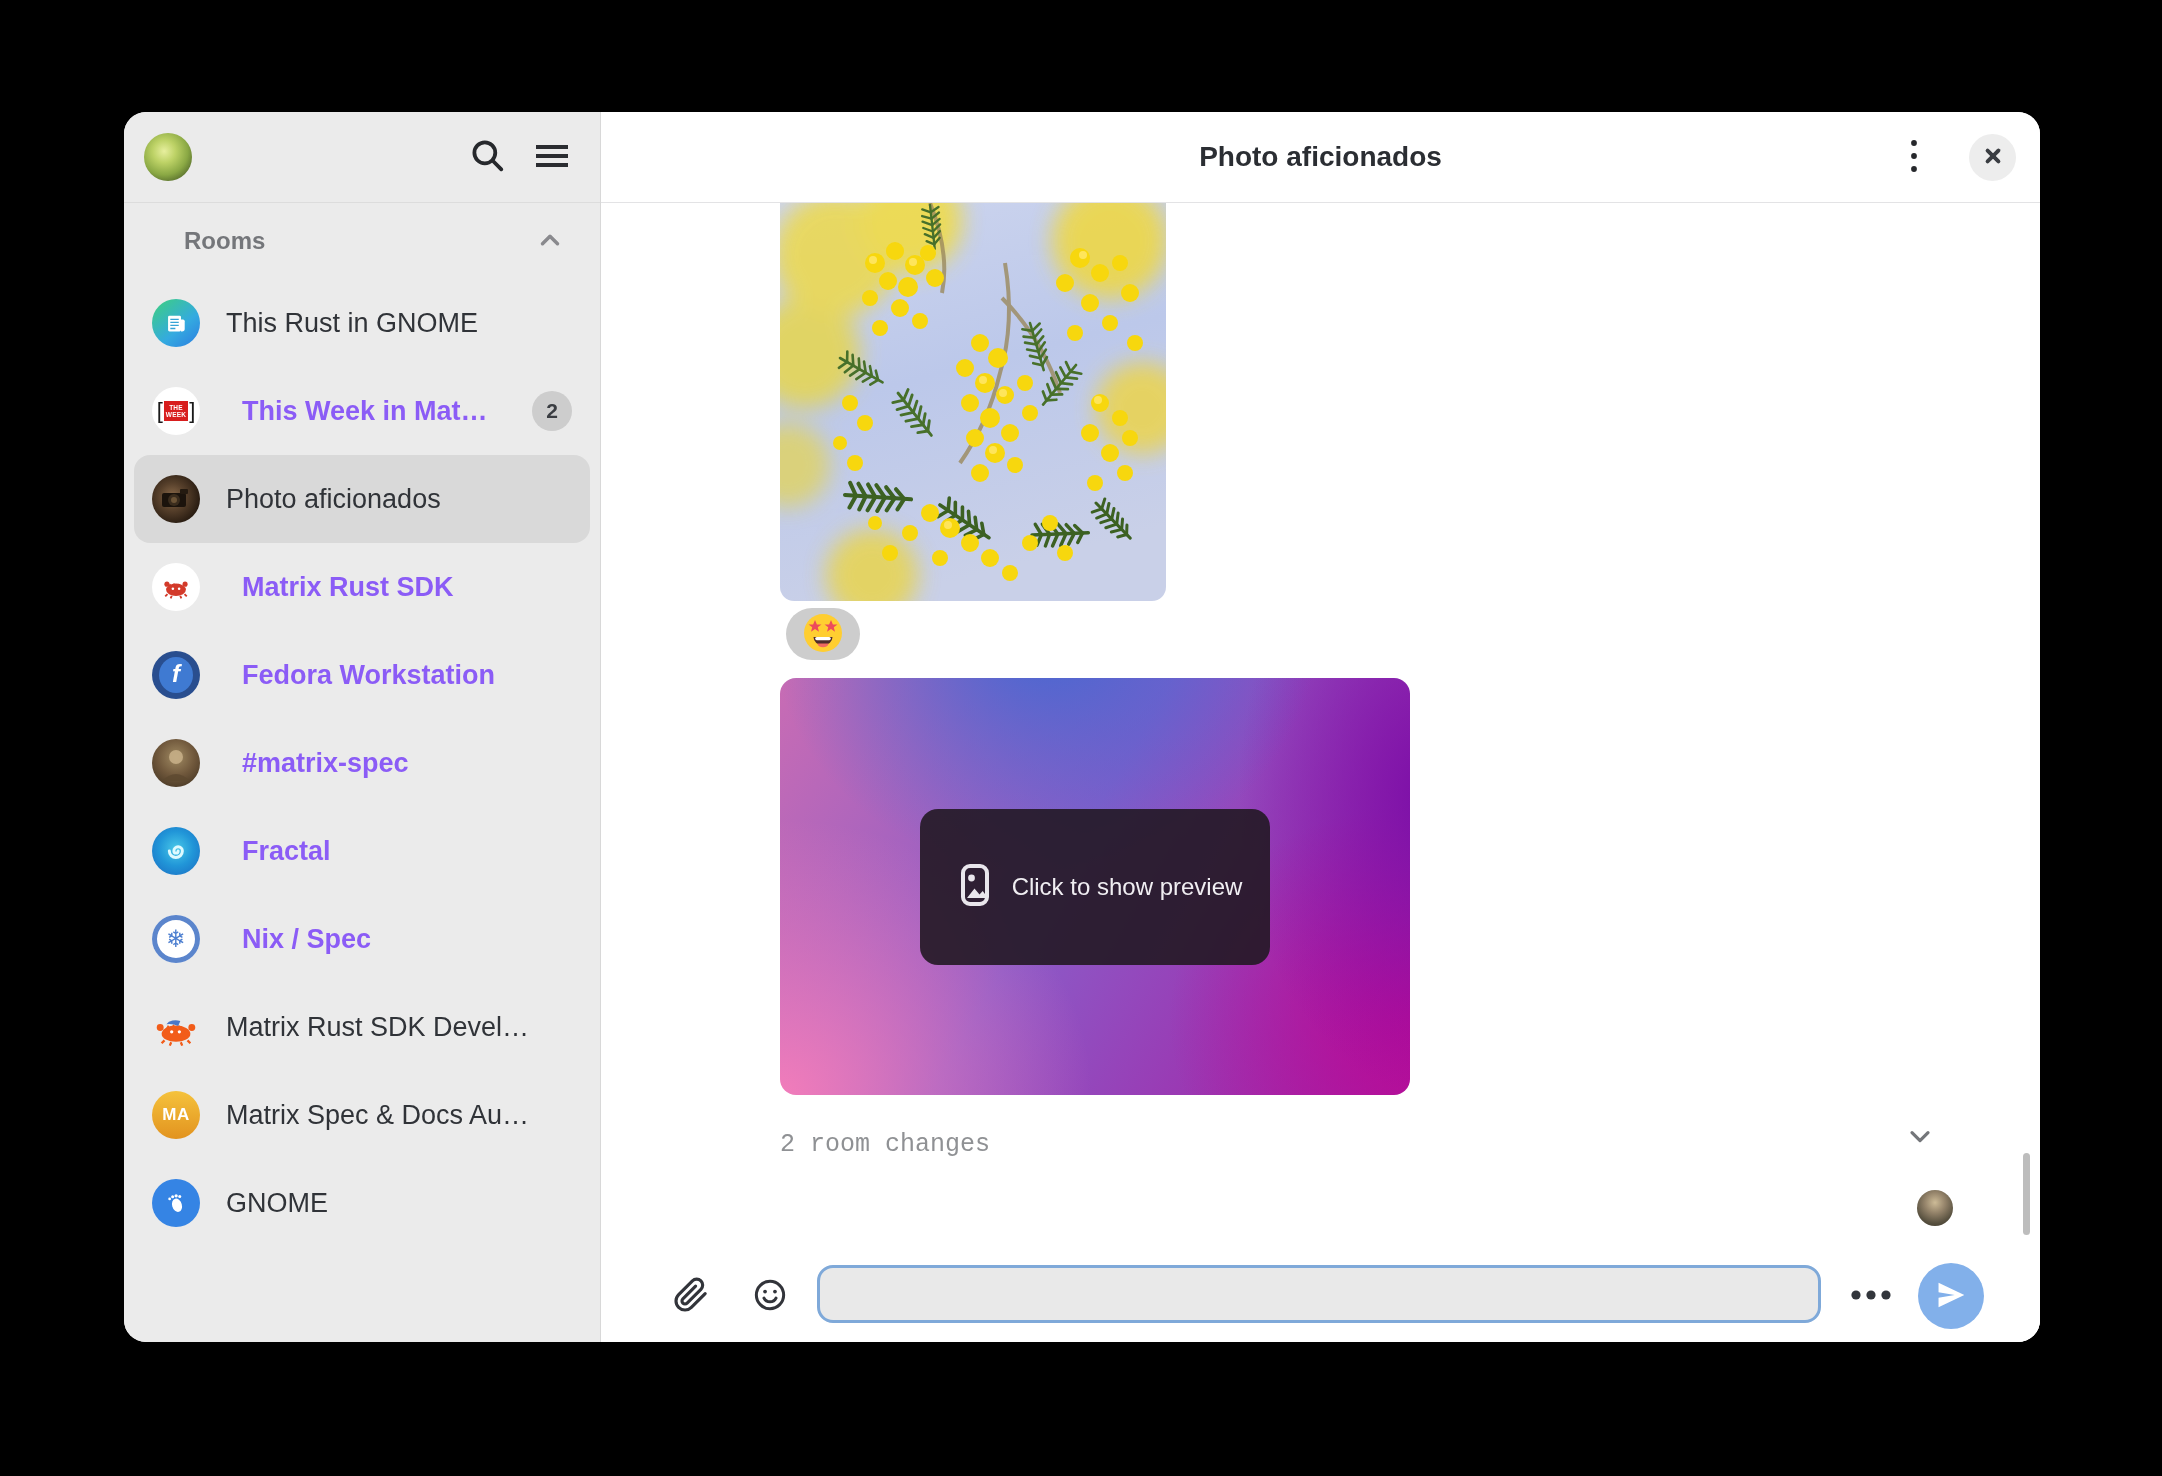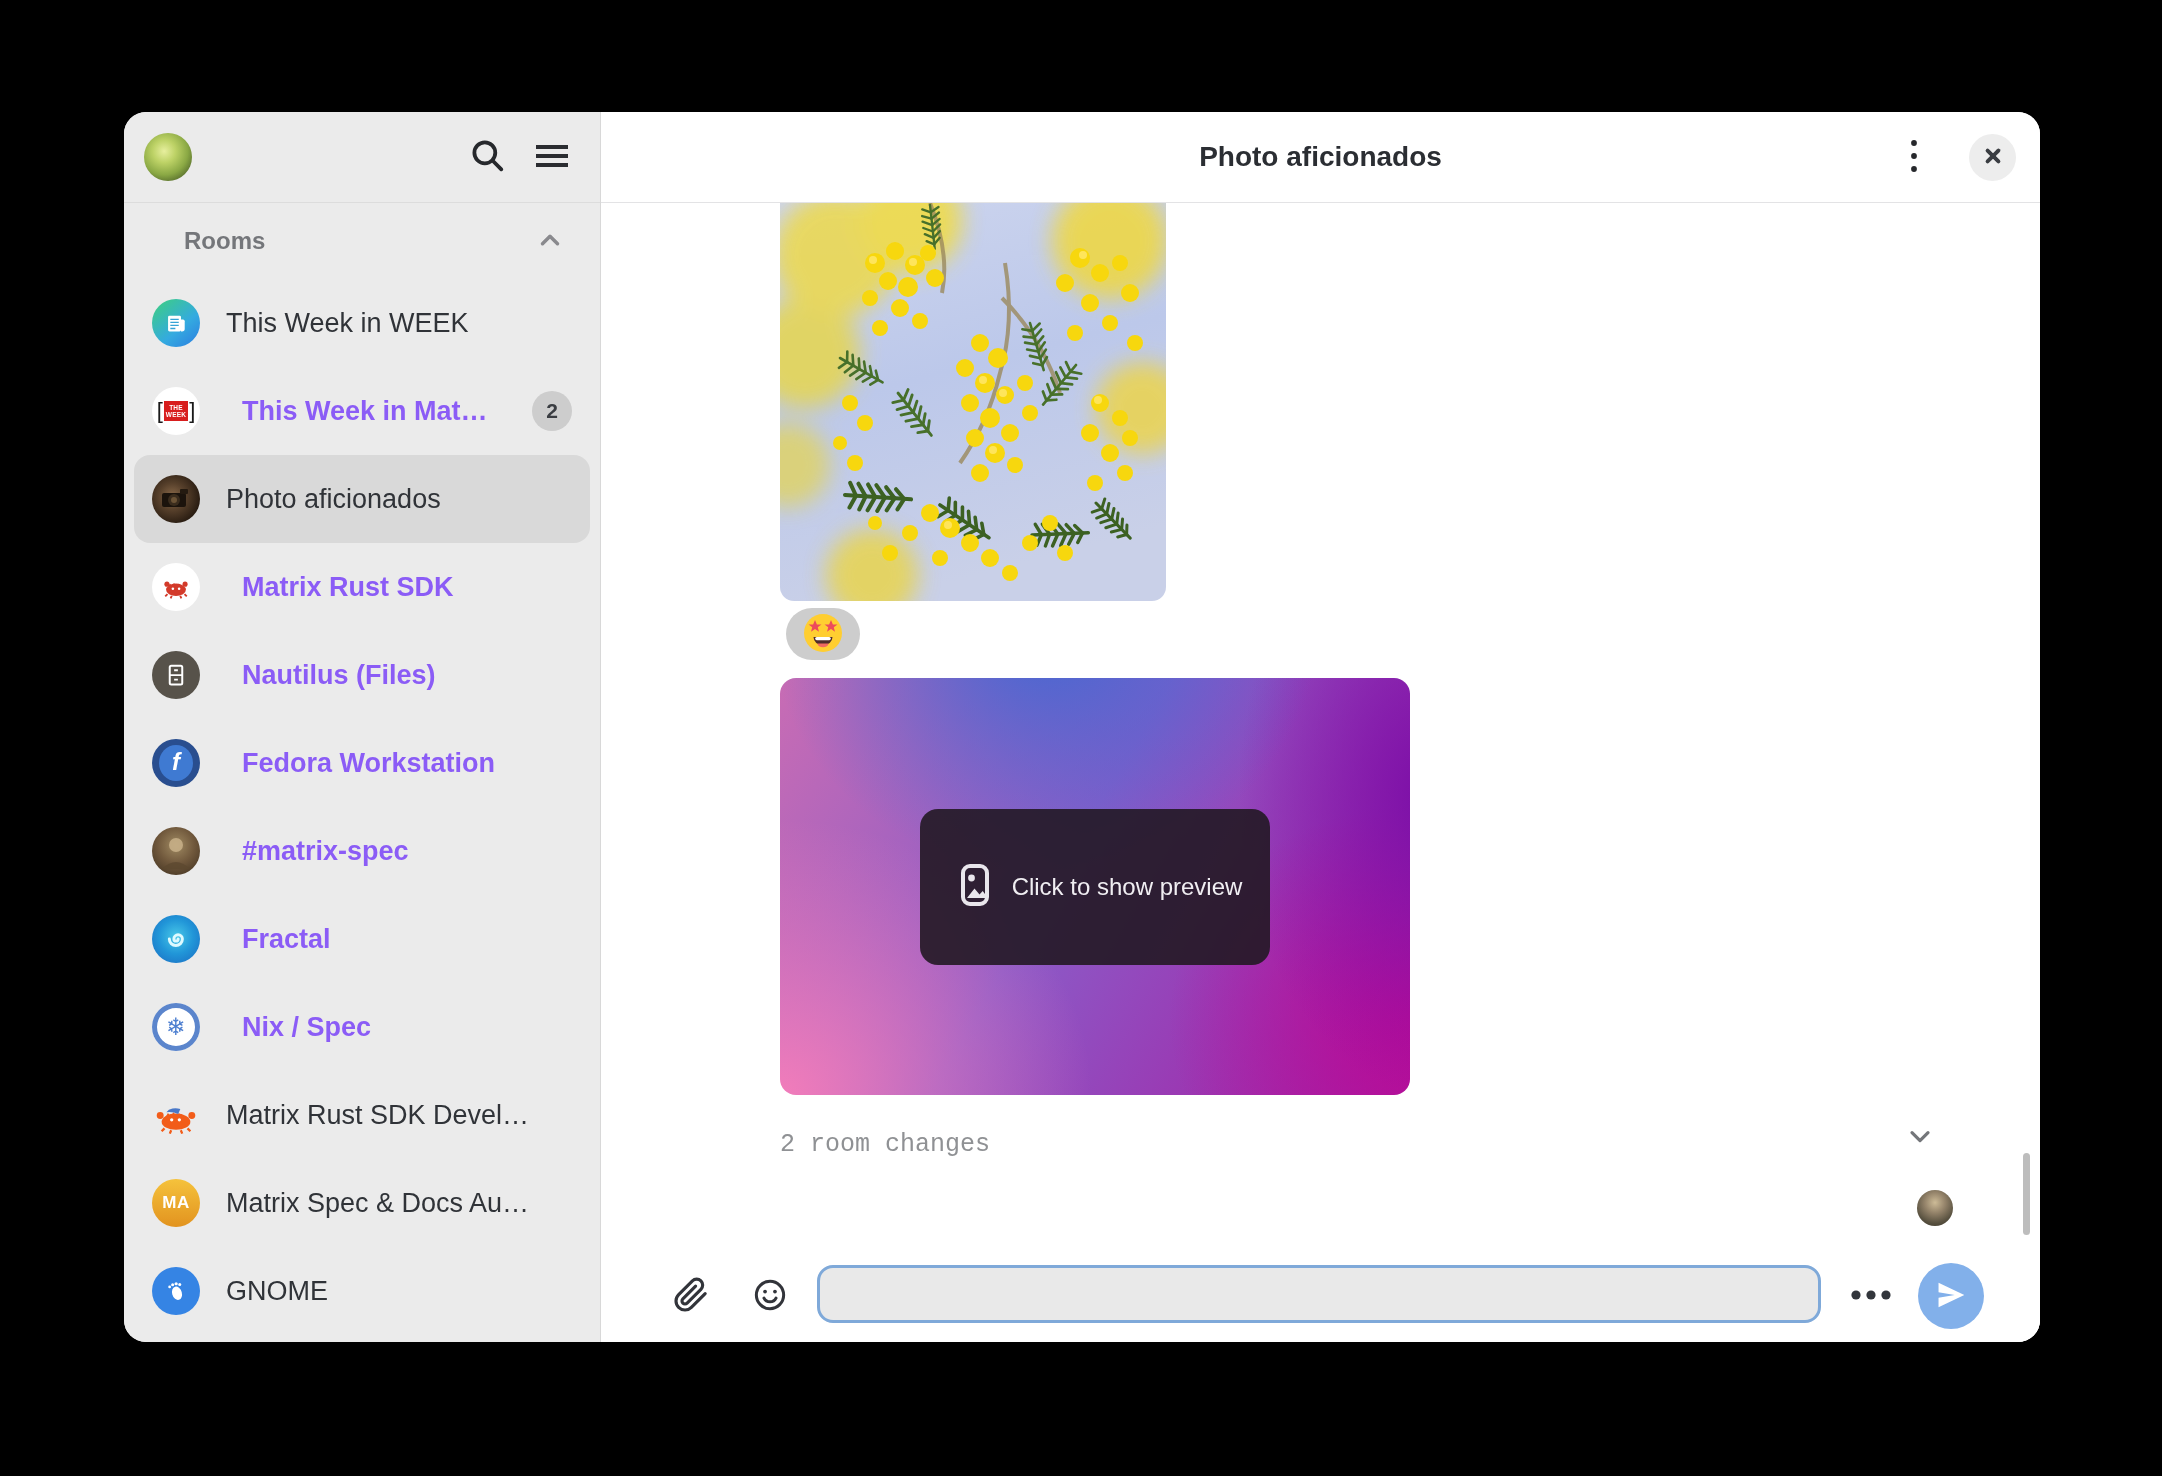--- a/index.html
+++ b/index.html
@@ -125,21 +125,21 @@
         <rect x="4.5" y="5" width="11.5" height="14" rx="1.3" fill="#fff"></rect>
         <path d="M16 8.5 h1.8 a1.5 1.5 0 0 1 1.5 1.5 v6.6 a2.4 2.4 0 0 1 -2.4 2.4 H16 Z" fill="#fff"></path>
         <g stroke="#35a3d6" stroke-width="1.2">
                 <line x1="6.5" y1="8.3" x2="14" y2="8.3"></line>
                 <line x1="6.5" y1="11" x2="14" y2="11"></line>
                 <line x1="6.5" y1="13.7" x2="14" y2="13.7"></line>
                 <line x1="6.5" y1="16.4" x2="11" y2="16.4"></line>
               </g>
       </svg>
           </div>
-          <span class="room-label">This Week in WEEK</span>
+          <span class="room-label">This Rust in GNOME</span>
         </div>
         <div class="room-row unread">
           <div class="avatar av-theweek">
       <span class="bracket">[</span>
       <span class="week-box">THE<br>WEEK</span>
       <span class="bracket">]</span>
           </div>
           <span class="room-label">This Week in Mat…</span>
           <span class="badge">2</span>
         </div>
@@ -162,31 +162,20 @@
           <ellipse cx="12" cy="14" rx="7" ry="4.4"></ellipse>
           <circle cx="5.6" cy="10" r="1.8"></circle>
                 <circle cx="18.4" cy="10" r="1.8"></circle>
           <path d="M6 17 l-1.6 1.6 M9 18.3 l-.8 1.7 M15 18.3 l.8 1.7 M18 17 l1.6 1.6" stroke="#d33a2a" stroke-width="1.3"></path>
         </g>
         <circle cx="9.8" cy="13.3" r=".9" fill="#fff"></circle>
               <circle cx="14.2" cy="13.3" r=".9" fill="#fff"></circle>
       </svg>
           </div>
           <span class="room-label">Matrix Rust SDK</span>
-        </div>
-        <div class="room-row unread">
-          <div class="avatar av-cabinet">
-      <svg width="30" height="30" viewBox="0 0 24 24" fill="none" stroke="#fff">
-        <rect x="7" y="4.5" width="10" height="15" rx="1.2" stroke-width="1.6"></rect>
-        <line x1="7" y1="12" x2="17" y2="12" stroke-width="1.4"></line>
-        <line x1="10.5" y1="8.2" x2="13.5" y2="8.2" stroke-width="1.5"></line>
-        <line x1="10.5" y1="15.7" x2="13.5" y2="15.7" stroke-width="1.5"></line>
-      </svg>
-          </div>
-          <span class="room-label">Nautilus (Files)</span>
         </div>
         <div class="room-row unread">
           <div class="avatar av-fedora">
       <div class="fed-inner">
               <i>f</i>
             </div>
           </div>
           <span class="room-label">Fedora Workstation</span>
         </div>
         <div class="room-row unread">

